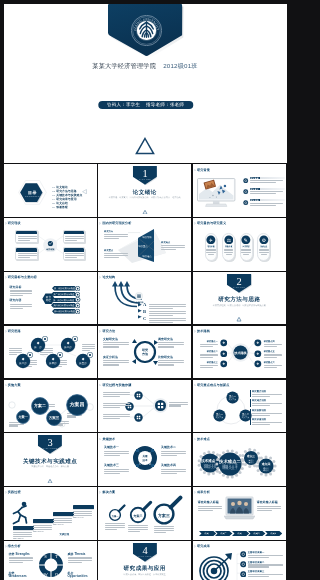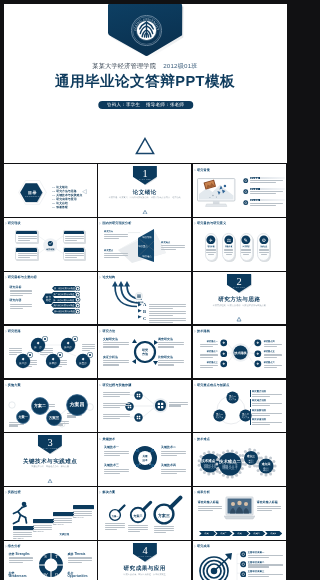--- a/index.html
+++ b/index.html
@@ -89,21 +89,20 @@
           <path d="M52.5 37 C60.5 41 67 49 70 60"></path>
           <path d="M47 50 C41 54 37 61 36 70"></path>
           <path d="M53 50 C59 54 63 61 64 70"></path>
           <path d="M43.5 71 C43.5 65 46 59.5 50 57 C54 59.5 56.5 65 56.5 71"></path>
         </g>
       </svg>
     </div>
     <div class="hero-uni">
       <span>某某大学经济管理学院</span><span class="cls">2012级01班</span>
     </div>
-    <div class="hero-title">通用毕业论文答辩PPT模板</div>
     <div class="hero-sub">
       <span>答辩人：李学生</span><span>指导老师：张老师</span>
     </div>
     <div class="hero-tri">
       <svg width="20" height="18" viewBox="0 0 20 18">
             <path d="M10 1.5 L18.6 16.6 H1.4 Z" fill="none" stroke="#18456b" stroke-width="1.5" stroke-linejoin="miter"></path>
           </svg>
     </div>
   </div>
 

